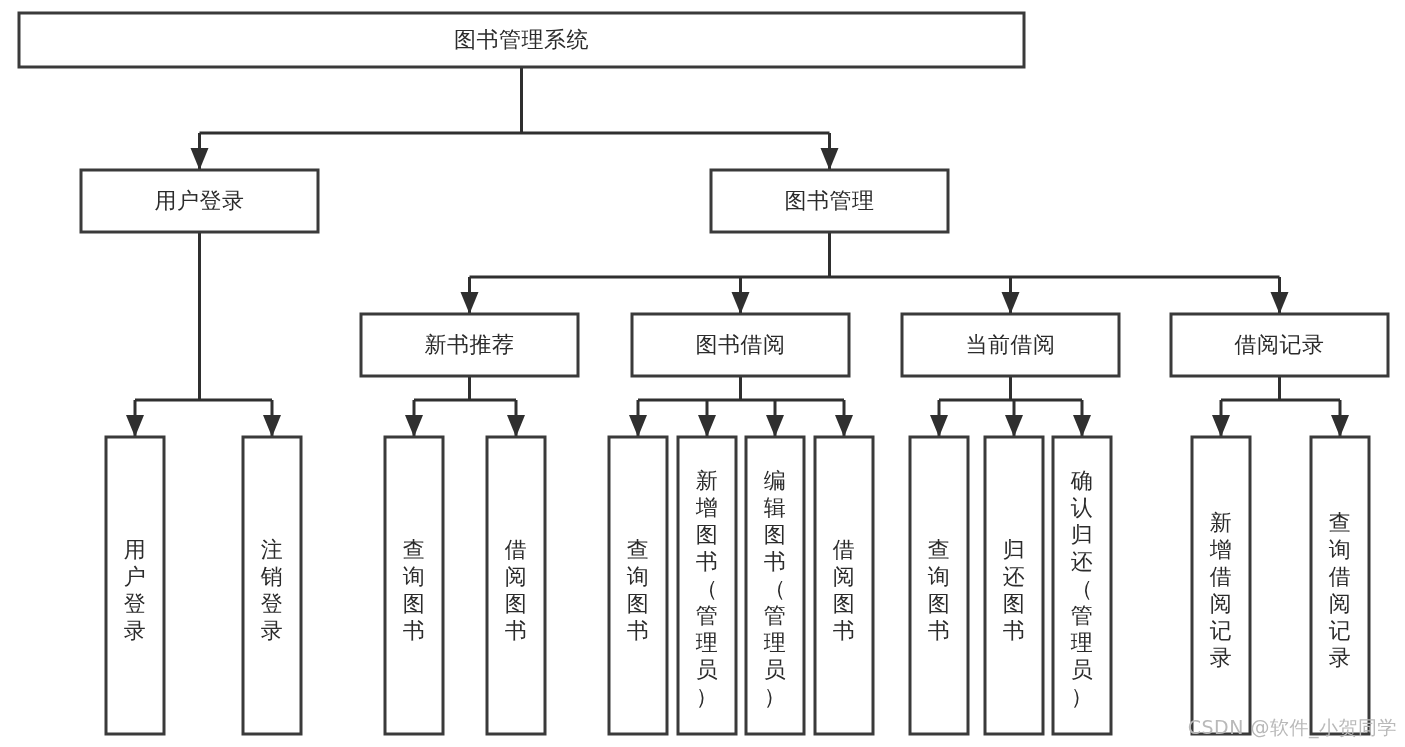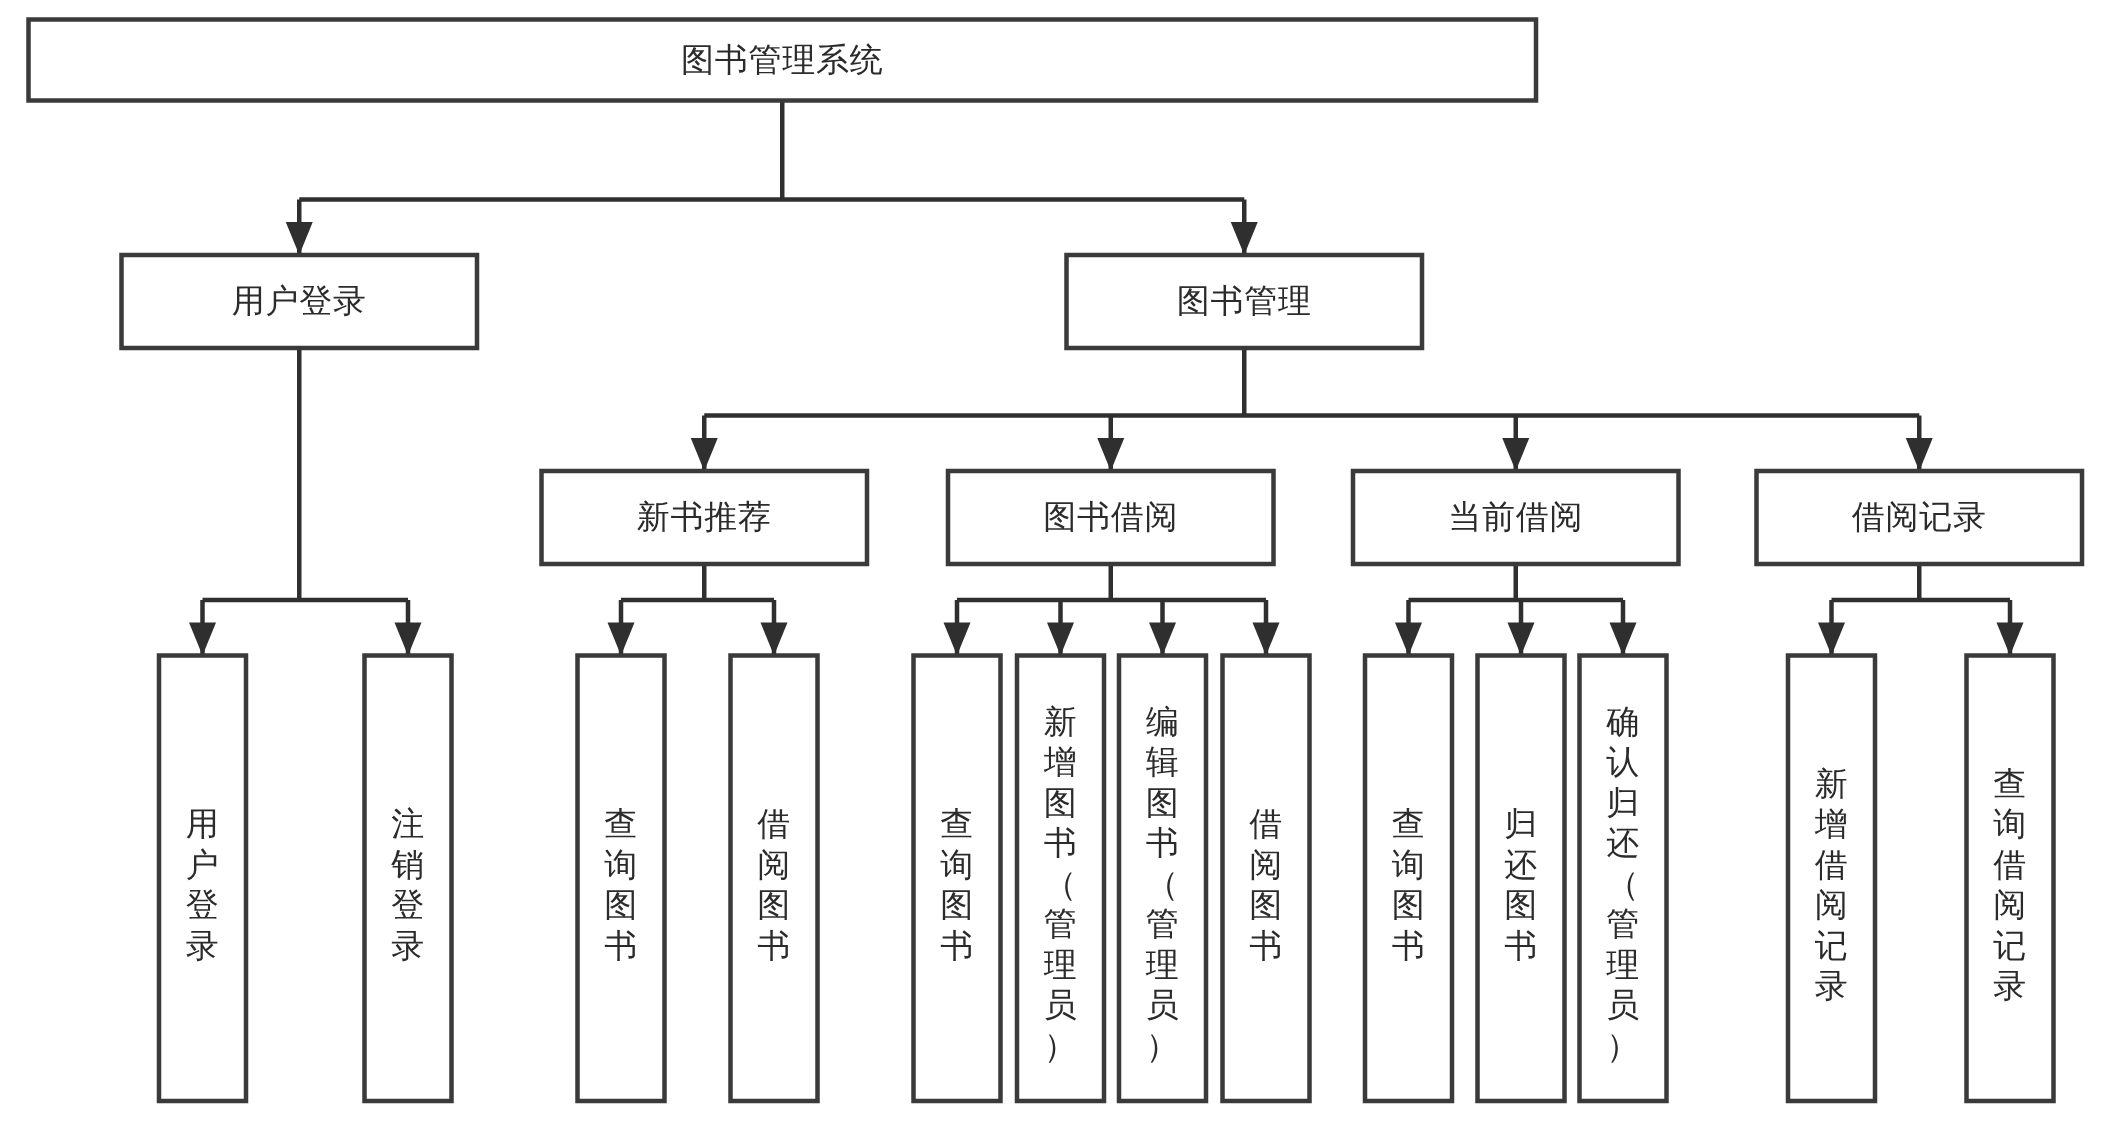--- a/index.html
+++ b/index.html
@@ -200,14 +200,15 @@
           <text x="1221" y="523.94" class="node-label-h" font-size="22"><tspan x="1221" dy="0">新</tspan><tspan x="1221" dy="27">增</tspan><tspan x="1221" dy="27">借</tspan><tspan x="1221" dy="27">阅</tspan><tspan x="1221" dy="27">记</tspan><tspan x="1221" dy="27">录</tspan></text>
         </g>
         <g>
           <rect x="1311" y="437" width="58" height="297" class="node-box"></rect>
           <text x="1340" y="523.94" class="node-label-h" font-size="22"><tspan x="1340" dy="0">查</tspan><tspan x="1340" dy="27">询</tspan><tspan x="1340" dy="27">借</tspan><tspan x="1340" dy="27">阅</tspan><tspan x="1340" dy="27">记</tspan><tspan x="1340" dy="27">录</tspan></text>
         </g>
       </g>
 
   </svg>
 
+  <div class="watermark">CSDN @软件_小贺同学</div>
 
 </div>
 
 </body></html>

